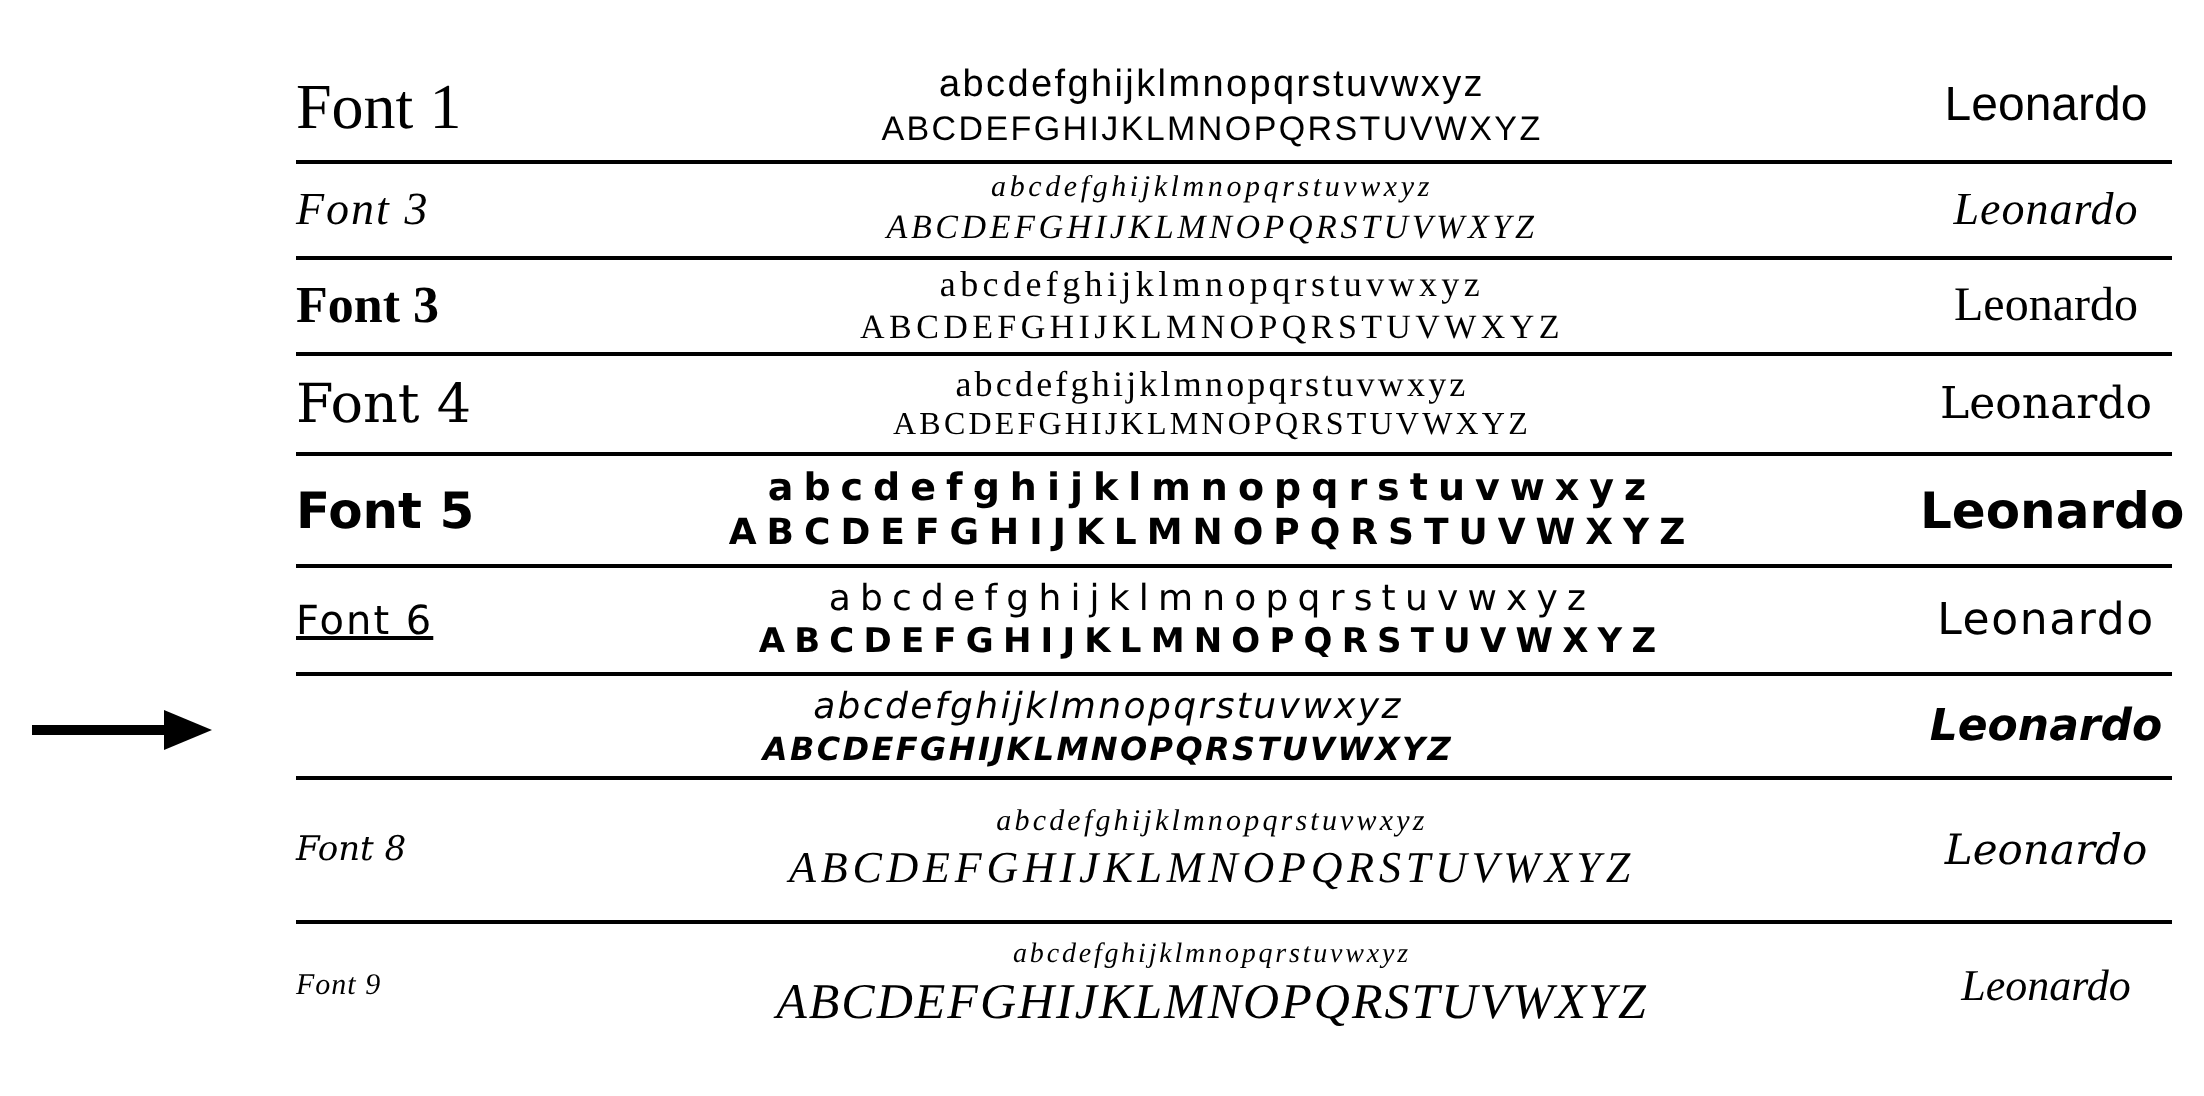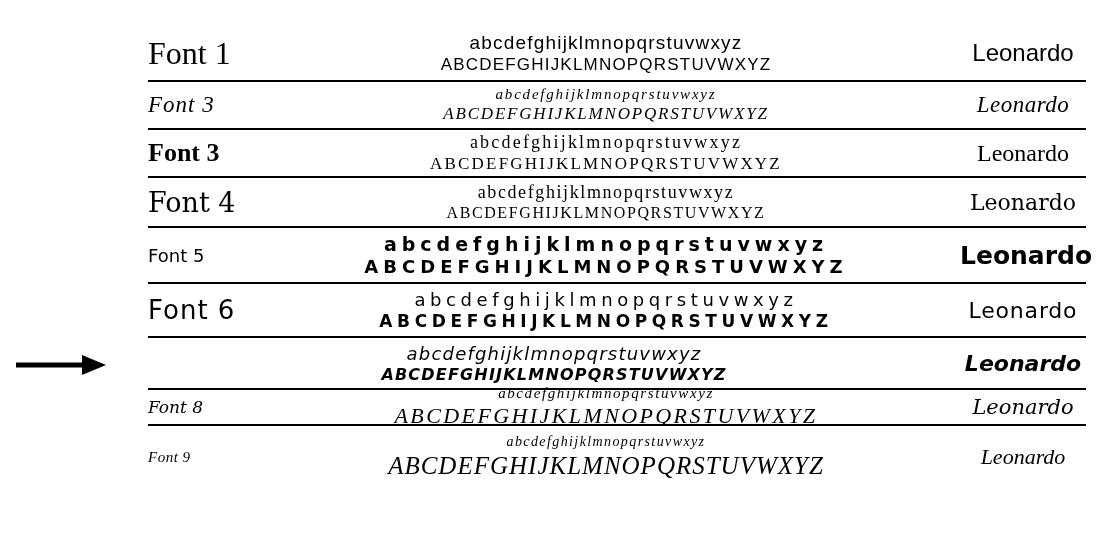--- a/index.html
+++ b/index.html
@@ -97,44 +97,44 @@
   
   .r4 { height: 50px; }
   .r4 .col-name { font-family: "DejaVu Serif", serif; font-size: 27px; }
   .r4 .col-alpha { font-family: "Liberation Serif", serif; letter-spacing: 1.6px; }
   .r4 .alpha-lower { font-size: 18px; }
   .r4 .alpha-upper { font-size: 16px; margin-top: 1px; }
   .r4 .col-word { font-family: "DejaVu Serif", serif; font-size: 22px; }
 
   
   .r5 { height: 56px; }
-  .r5 .col-name { font-family: "DejaVu Sans", sans-serif; font-weight: normal; font-size: 18px; }
+  .r5 .col-name { font-family: "DejaVu Sans", sans-serif; font-weight: bold; font-size: 25px; }
   .r5 .col-alpha { font-family: "DejaVu Sans", sans-serif; font-weight: bold; letter-spacing: 5px; }
   .r5 .alpha-lower { font-size: 19px; }
   .r5 .alpha-upper { font-size: 18px; margin-top: 1px; }
   .r5 .col-word { font-family: "DejaVu Sans", sans-serif; font-weight: bold; font-size: 25px; }
 
   
   .r6 { height: 54px; }
-  .r6 .col-name { font-family: "DejaVu Sans", sans-serif; font-size: 26px; letter-spacing: 1px; }
+  .r6 .col-name { font-family: "DejaVu Sans", sans-serif; font-size: 20px; letter-spacing: 1px; text-decoration: underline; }
   .r6 .col-alpha { font-family: "DejaVu Sans", sans-serif; font-weight: bold; letter-spacing: 4.6px; }
   .r6 .alpha-lower { font-size: 18px; font-weight: normal; }
   .r6 .alpha-upper { font-size: 17px; margin-top: 1px; font-weight: bold; }
   .r6 .col-word { font-family: "DejaVu Sans", sans-serif; font-size: 22px; letter-spacing: .8px; }
 
   
   .r7 { height: 52px; }
   .r7 .col-name { font-family: "DejaVu Sans", sans-serif; font-weight: bold; font-style: italic; font-size: 22px; }
   .r7 .col-alpha { font-family: "DejaVu Sans", sans-serif; font-style: italic; letter-spacing: 1.2px; }
   .r7 .alpha-lower { font-size: 18px; }
   .r7 .alpha-upper { font-size: 16px; margin-top: 1px; font-weight: bold; }
   .r7 .col-word { font-family: "DejaVu Sans", sans-serif; font-weight: bold; font-style: italic; font-size: 22px; }
 
   
-  .r8 { height: 36px; }
+  .r8 { height: 72px; }
   .r8 .col-name { font-family: "DejaVu Serif", serif; font-style: italic; font-size: 17px; }
   .r8 .col-alpha { font-family: "Liberation Serif", serif; font-style: italic; letter-spacing: 1.6px; }
   .r8 .alpha-lower { font-size: 15px; }
   .r8 .alpha-upper { font-size: 22px; margin-top: 1px; letter-spacing: 2.4px; }
   .r8 .col-word { font-family: "DejaVu Serif", serif; font-style: italic; font-size: 21px; }
 
   
   .r9 { height: 62px; border-bottom: none; }
   .r9 .col-name { font-family: "Liberation Serif", serif; font-style: italic; font-size: 15px; letter-spacing: .5px; }
   .r9 .col-alpha { font-family: "Liberation Serif", serif; font-style: italic; letter-spacing: 1.4px; }

